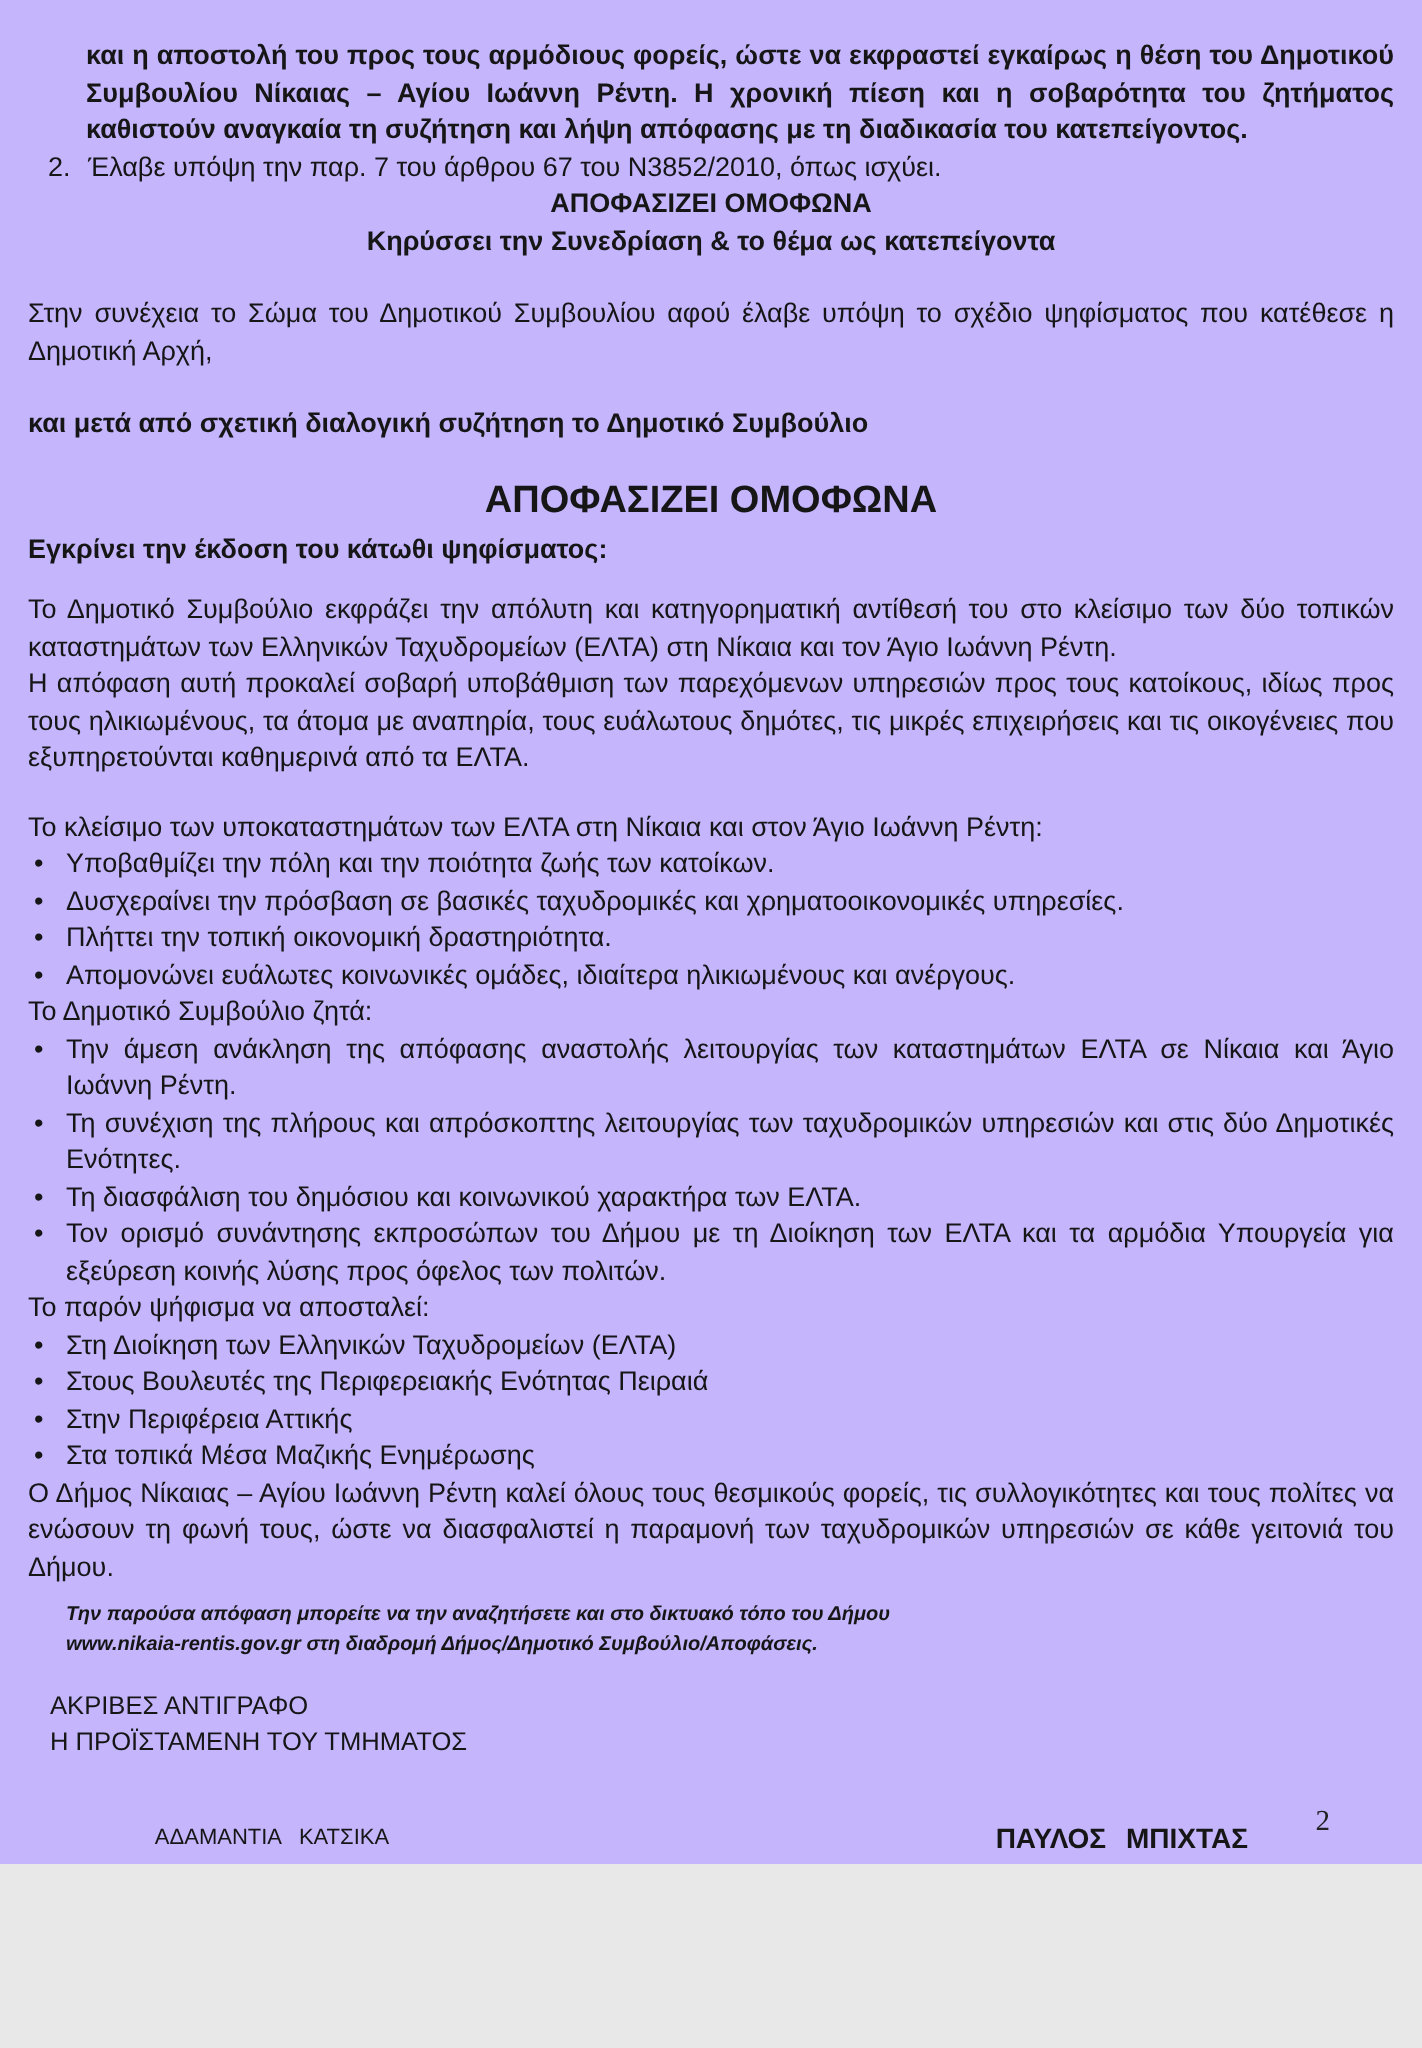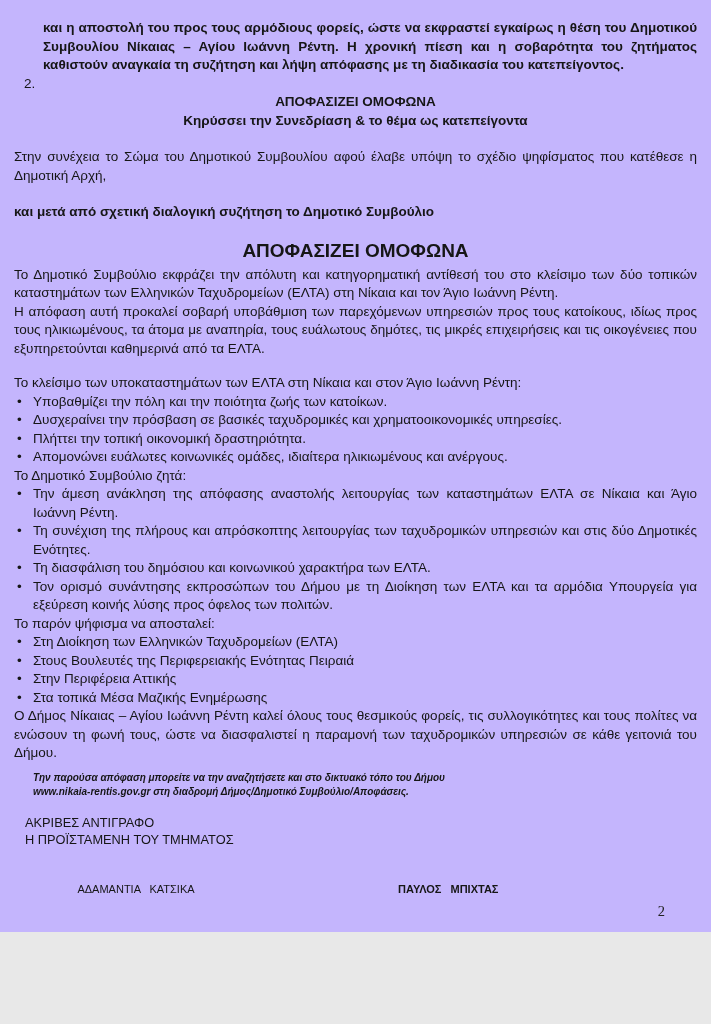--- a/index.html
+++ b/index.html
@@ -30,45 +30,47 @@
     font-size:10px;line-height:14.5px;font-weight:bold;font-style:italic;
     margin-left:19px;
   }
   .sigs{position:relative;height:110px;margin-top:14px;}
   .sig-left{position:absolute;left:11px;top:0;width:222px;text-align:left;
     font-size:12.8px;line-height:17.5px;}
   .sig-right{position:absolute;left:384px;top:0;width:226px;text-align:center;
     font-size:13px;line-height:17.5px;font-weight:bold;}
   .name-left{position:absolute;left:11px;top:66px;width:222px;text-align:center;
     font-size:11px;word-spacing:6px;}
-  .name-right{position:absolute;left:384px;top:66px;width:226px;text-align:left;
-    font-size:11px;font-weight:bold;word-spacing:6px;}
+  .name-right{position:absolute;left:384px;top:66px;width:226px;text-align:right;
+    font-size:14px;font-weight:bold;word-spacing:6px;}
   .page-num{position:absolute;right:46px;bottom:12px;
     font-family:"Liberation Serif",serif;font-size:14.5px;color:#222;}
 </style>
 </head>
 <body>
 
 <div class="page">
 
   <p class="j b indent1">και η αποστολή του προς τους αρμόδιους φορείς, ώστε να εκφραστεί εγκαίρως η θέση του Δημοτικού Συμβουλίου Νίκαιας – Αγίου Ιωάννη Ρέντη. Η χρονική πίεση και η σοβαρότητα του ζητήματος καθιστούν αναγκαία τη συζήτηση και λήψη απόφασης με τη διαδικασία του κατεπείγοντος.</p>
 
   <div class="numitem">
     <span class="num">2.</span>
+    <span>Έλαβε υπόψη την παρ. 7 του άρθρου 67 του Ν3852/2010, όπως ισχύει.</span>
   </div>
 
   <p class="b center">ΑΠΟΦΑΣΙΖΕΙ ΟΜΟΦΩΝΑ</p>
   <p class="b center mb18">Κηρύσσει την Συνεδρίαση  &amp; το θέμα ως κατεπείγοντα</p>
 
   <p class="j mb18">Στην συνέχεια το Σώμα του Δημοτικού Συμβουλίου αφού έλαβε υπόψη το σχέδιο ψηφίσματος που κατέθεσε η Δημοτική Αρχή,</p>
 
   <p class="b j mb16">και μετά από σχετική διαλογική συζήτηση το Δημοτικό Συμβούλιο</p>
 
   <p class="h2big mb2">ΑΠΟΦΑΣΙΖΕΙ ΟΜΟΦΩΝΑ</p>
 
+  <p class="b mb12">Εγκρίνει την έκδοση του κάτωθι ψηφίσματος:</p>
 
   <p class="j">Το Δημοτικό Συμβούλιο εκφράζει την απόλυτη και κατηγορηματική αντίθεσή του στο κλείσιμο των δύο τοπικών καταστημάτων των Ελληνικών Ταχυδρομείων (ΕΛΤΑ) στη Νίκαια και τον Άγιο Ιωάννη Ρέντη.</p>
   <p class="j mb16">Η απόφαση αυτή προκαλεί σοβαρή υποβάθμιση των παρεχόμενων υπηρεσιών προς τους κατοίκους, ιδίως προς τους ηλικιωμένους, τα άτομα με αναπηρία, τους ευάλωτους δημότες, τις μικρές επιχειρήσεις και τις οικογένειες που εξυπηρετούνται καθημερινά από τα ΕΛΤΑ.</p>
 
   <p class="j">Το κλείσιμο των υποκαταστημάτων των ΕΛΤΑ στη Νίκαια και στον Άγιο Ιωάννη Ρέντη:</p>
   <ul class="doc-list mb16">
     <li>Υποβαθμίζει την πόλη και την ποιότητα ζωής των κατοίκων.</li>
     <li>Δυσχεραίνει την πρόσβαση σε βασικές ταχυδρομικές και χρηματοοικονομικές υπηρεσίες.</li>
     <li>Πλήττει την τοπική οικονομική δραστηριότητα.</li>
     <li>Απομονώνει ευάλωτες κοινωνικές ομάδες, ιδιαίτερα ηλικιωμένους και ανέργους.</li>

